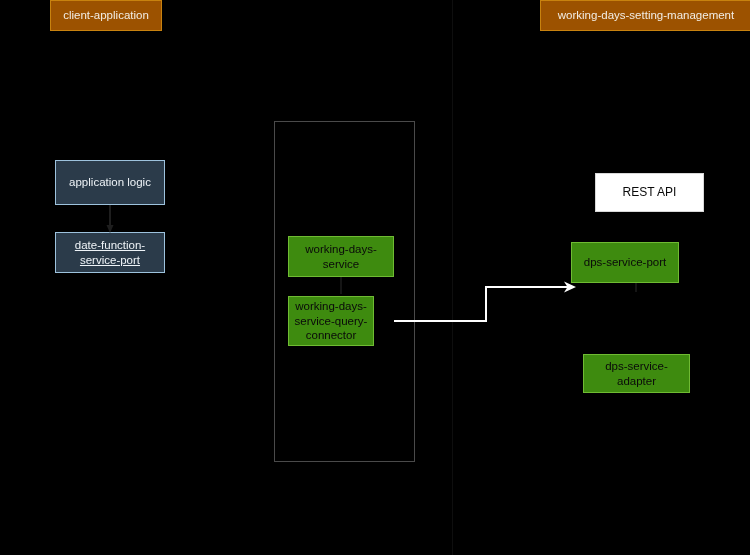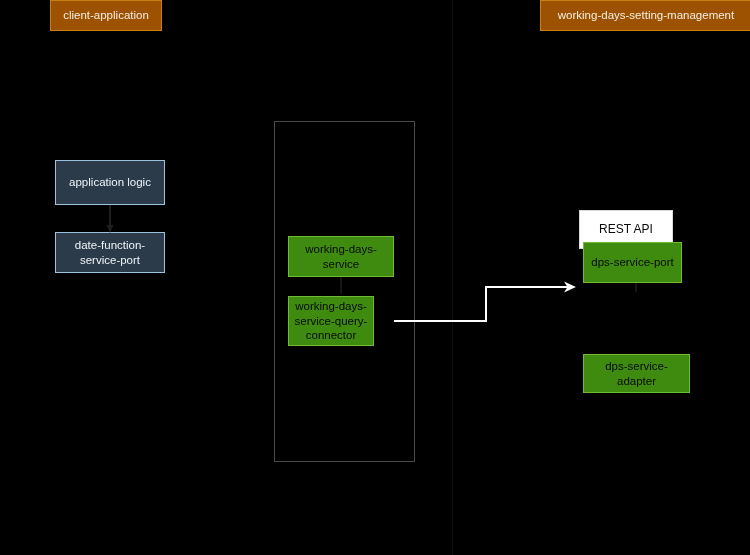--- a/index.html
+++ b/index.html
@@ -122,39 +122,39 @@
   </div>
 
   <div class="ctx-label" style="left:540px; top:0px; width:212px; height:31px;">
     <span>working-days-setting-management</span>
   </div>
 
   <div class="node-blue" style="left:55px; top:160px; width:110px; height:45px;">
     <span>application logic</span>
   </div>
 
-  <div class="node-blue" style="left:55px; top:232px; width:110px; height:41px;">
+  <div class="node-blue" style="left:55px; top:232px; width:110px; height:41px;text-decoration:underline;">
     <span>date-function-service-port</span>
   </div>
 
   <div class="container-box" style="left:274px; top:121px; width:141px; height:341px;"></div>
 
   <div class="node-green" style="left:288px; top:236px; width:106px; height:41px;">
     <span>working-days-service</span>
   </div>
 
   <div class="node-green" style="left:288px; top:296px; width:86px; height:50px;">
     <span>working-days-service-query-connector</span>
   </div>
 
-  <div class="node-white" style="left:579px; top:173px; width:94px; height:39px;margin-top:37px;">
+  <div class="node-white" style="left:595px; top:173px; width:109px; height:39px;">
     <span>REST API</span>
   </div>
 
-  <div class="node-green" style="left:583px; top:242px; width:99px; height:41px;">
+  <div class="node-green" style="left:571px; top:242px; width:108px; height:41px;">
     <span>dps-service-port</span>
   </div>
 
   <div class="node-green" style="left:583px; top:323px; width:107px; height:39px;margin-top:31px;">
     <span>dps-service-adapter</span>
   </div>
 
   <svg class="conn-layer" viewBox="0 0 750 555">
 
     <g>

